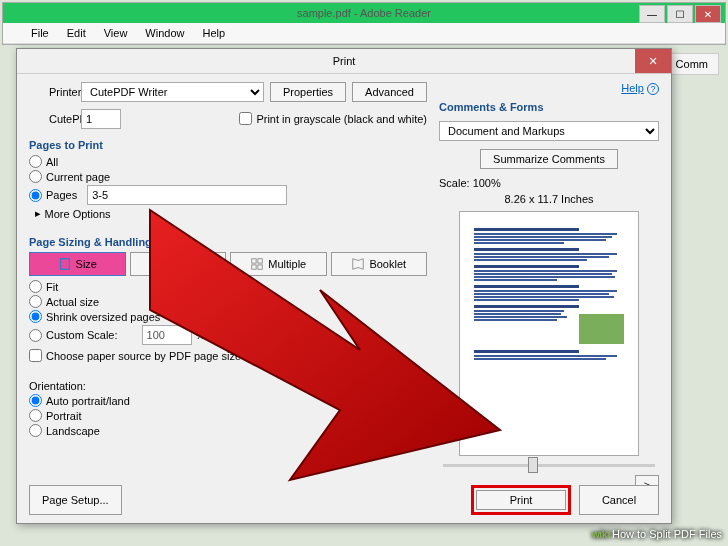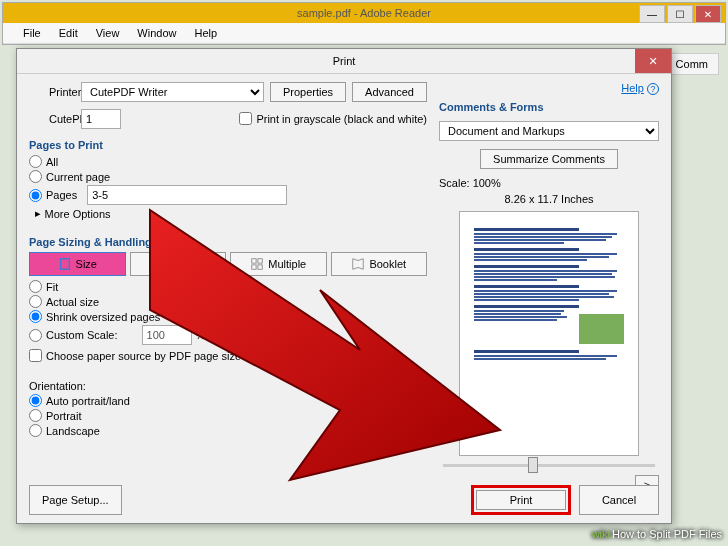--- a/index.html
+++ b/index.html
@@ -1,24 +1,24 @@
 <!DOCTYPE html>
 <html><head>
 <meta charset="utf-8">
 <style>
 * { box-sizing: border-box; margin: 0; padding: 0; font-family: "Segoe UI", Tahoma, sans-serif; font-size: 11px; }
 body { width: 728px; height: 546px; background: #dce5d8; overflow: hidden; position: relative; }
 
 .app-window { position: absolute; top: 2px; left: 2px; right: 2px; border: 1px solid #aaa; background: #fff; }
-.titlebar { background: #eab308; padding: 4px 10px; text-align: center; position: relative; }
+.titlebar { background: #22c55e; padding: 4px 10px; text-align: center; position: relative; }
 .titlebar-text { color: #555; }
 .window-controls { position: absolute; right: 4px; top: 2px; display: flex; gap: 2px; }
 .win-btn { width: 26px; height: 18px; background: #e5e5e5; border: 1px solid #bbb; display: flex; align-items: center; justify-content: center; font-size: 10px; cursor: pointer; }
 .win-btn.close { background: #c75050; color: #fff; }
-.menubar { display: flex; gap: 2px; padding: 2px 12px; background: #f7f7f7; border-bottom: 1px solid #ddd; }
+.menubar { display: flex; gap: 2px; padding: 2px 20px; background: #f7f7f7; border-bottom: 1px solid #ddd; }
 .menu-item { padding: 2px 8px; cursor: pointer; }
 .toolbar-right { position: absolute; right: 6px; top: 50px; display: flex; gap: 6px; }
 .toolbar-btn { border: 1px solid #ccc; background: #f5f5f5; padding: 4px 10px; }
 
 .print-dialog { position: absolute; top: 48px; left: 16px; width: 656px; height: 476px; background: #f0f0f0; border: 1px solid #888; box-shadow: 2px 2px 8px rgba(0,0,0,.3); }
 .dlg-title { background: #f0f0f0; padding: 6px; text-align: center; border-bottom: 1px solid #ccc; position: relative; }
 .dlg-close { position: absolute; right: 0; top: 0; width: 36px; height: 100%; background: #c75050; color: #fff; display: flex; align-items: center; justify-content: center; cursor: pointer; }
 
 .dlg-body { padding: 8px 12px; display: flex; gap: 12px; }
 .left-col { flex: 1; }

